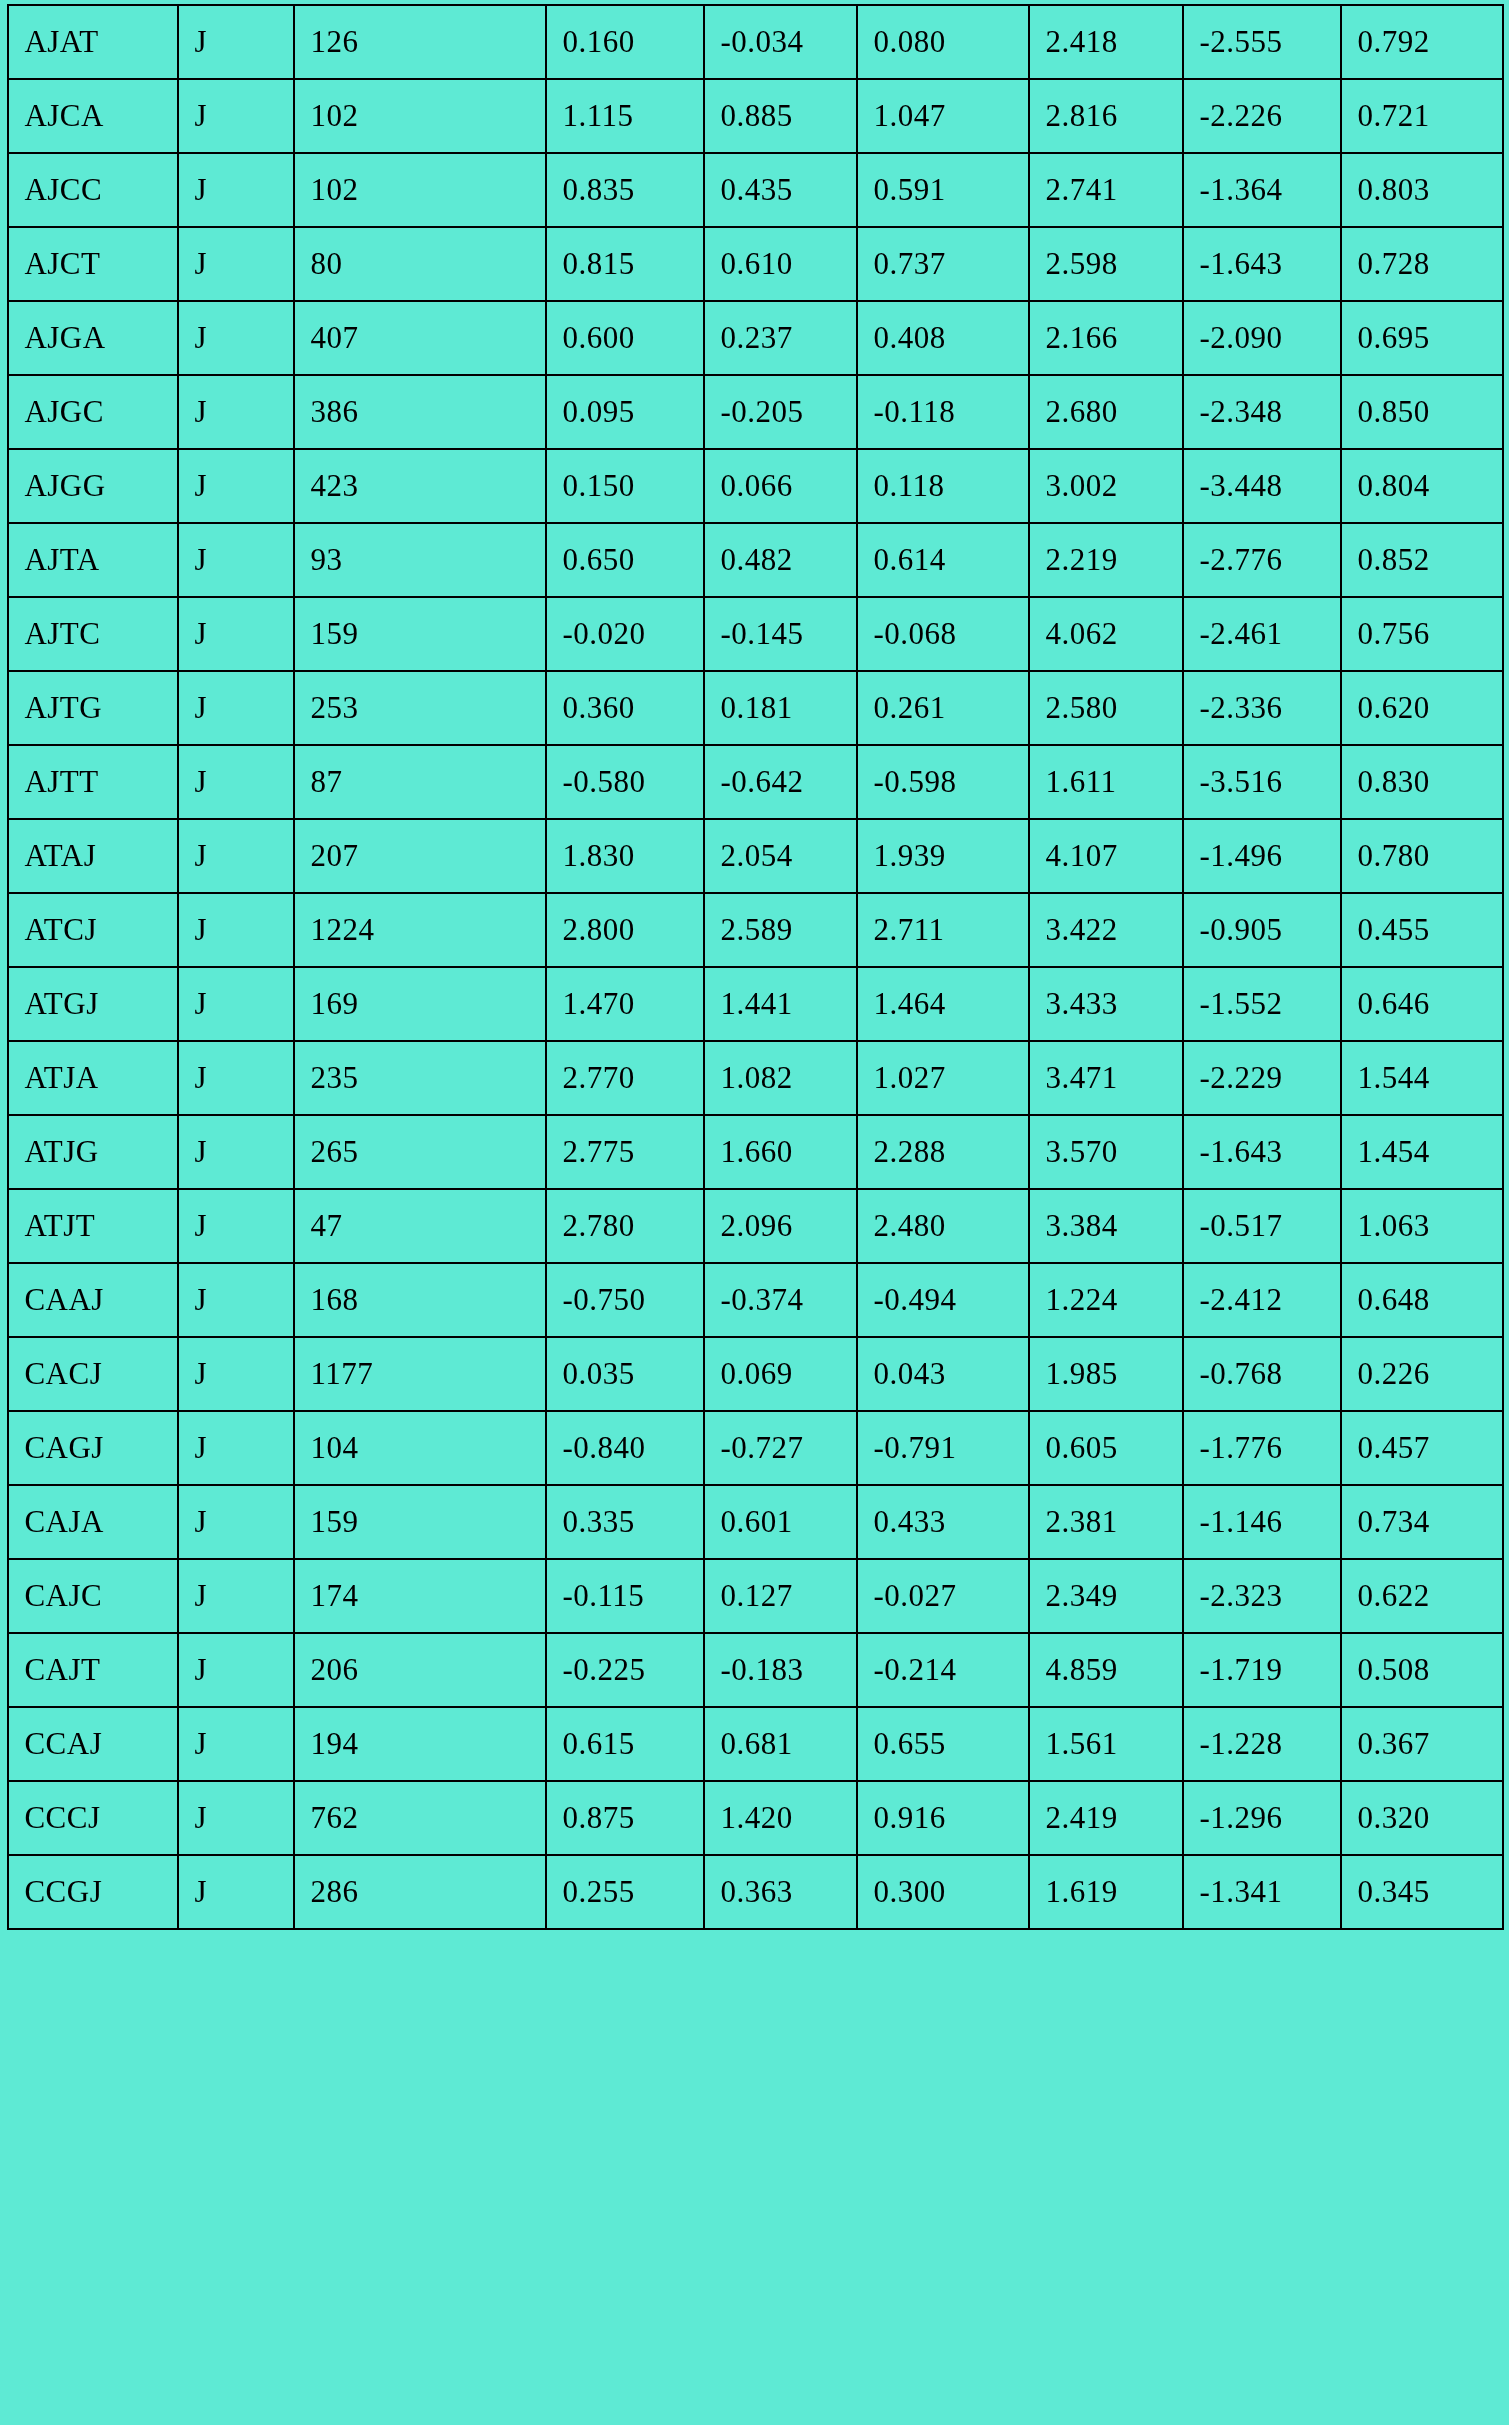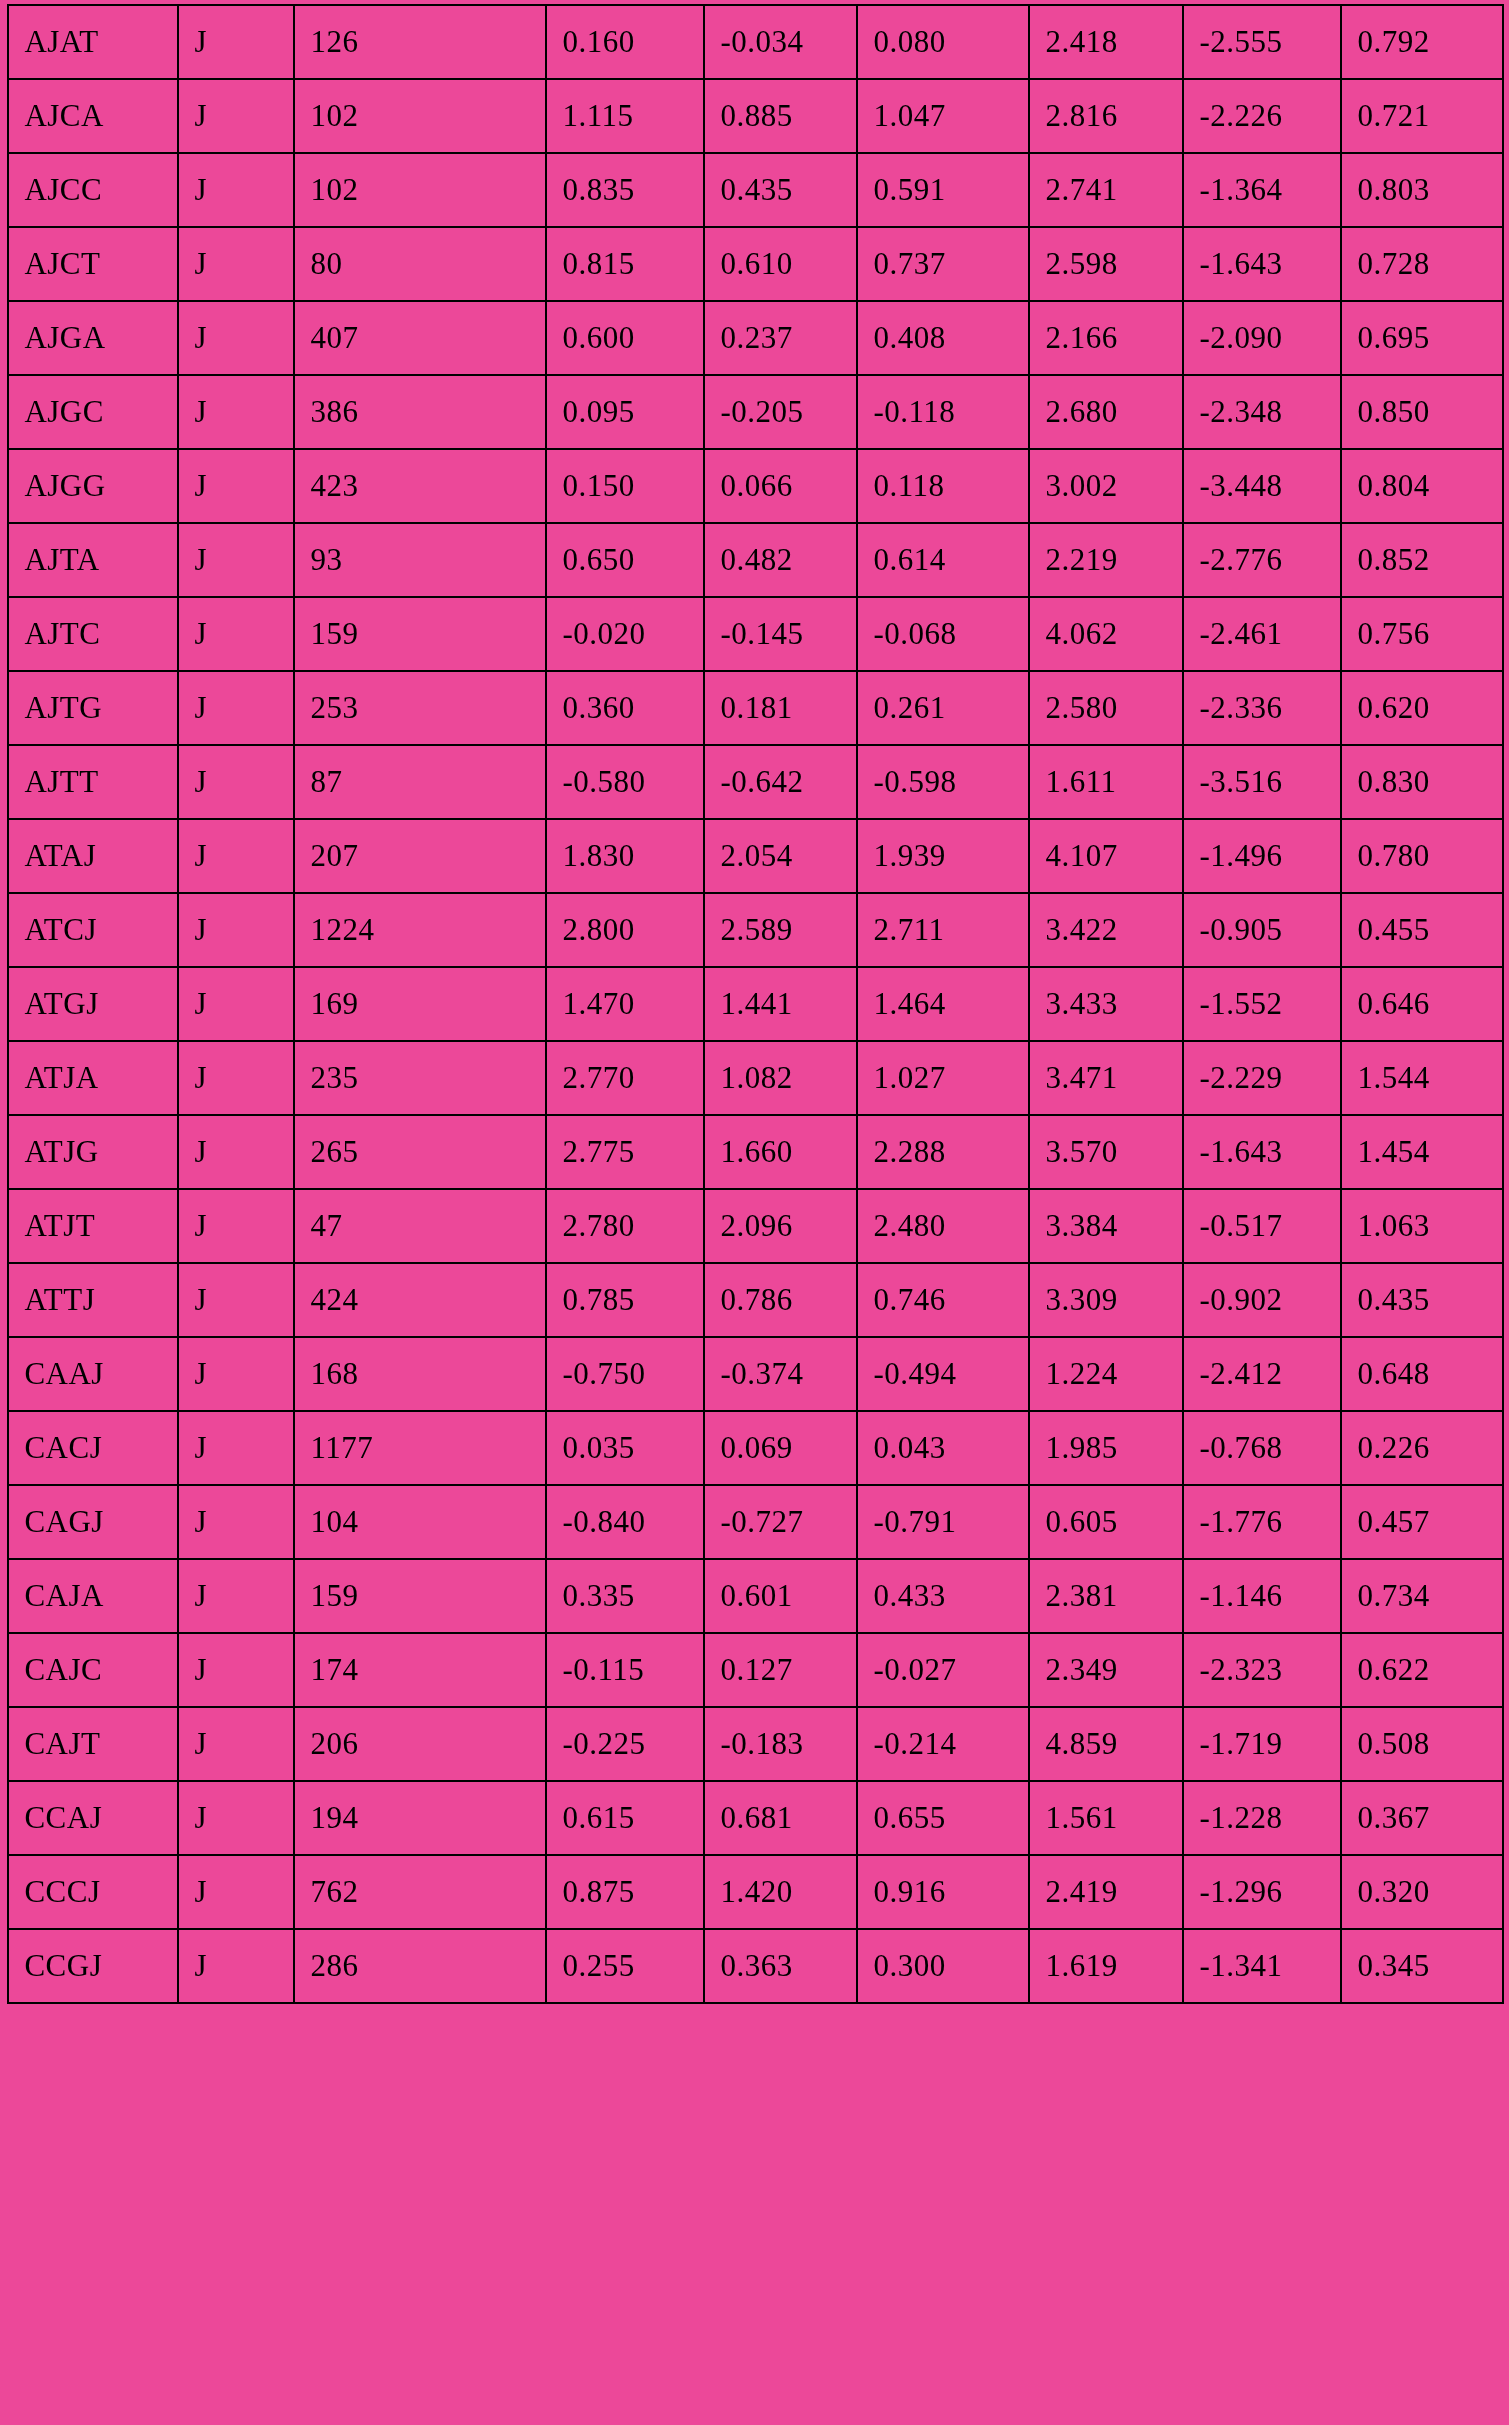--- a/index.html
+++ b/index.html
@@ -4,21 +4,21 @@
 <style>
   html, body {
     margin: 0;
     padding: 0;
     background: #ffffff;
   }
   .page {
     width: 1510px;
     height: 2426px;
     overflow: hidden;
-    background: #ec4899;
+    background: #5eead4;
     position: relative;
   }
   table.data-table {
     border-collapse: collapse;
     table-layout: fixed;
     width: 1495px;
     margin: 3.7px 0 0 7.4px;
     font-family: "Liberation Serif", "DejaVu Serif", serif;
     font-size: 31px;
     color: #000000;
@@ -232,31 +232,20 @@
           <td>J</td>
           <td>47</td>
           <td>2.780</td>
           <td>2.096</td>
           <td>2.480</td>
           <td>3.384</td>
           <td>-0.517</td>
           <td>1.063</td>
         </tr>
         <tr>
-          <td>ATTJ</td>
-          <td>J</td>
-          <td>424</td>
-          <td>0.785</td>
-          <td>0.786</td>
-          <td>0.746</td>
-          <td>3.309</td>
-          <td>-0.902</td>
-          <td>0.435</td>
-        </tr>
-        <tr>
           <td>CAAJ</td>
           <td>J</td>
           <td>168</td>
           <td>-0.750</td>
           <td>-0.374</td>
           <td>-0.494</td>
           <td>1.224</td>
           <td>-2.412</td>
           <td>0.648</td>
         </tr>

